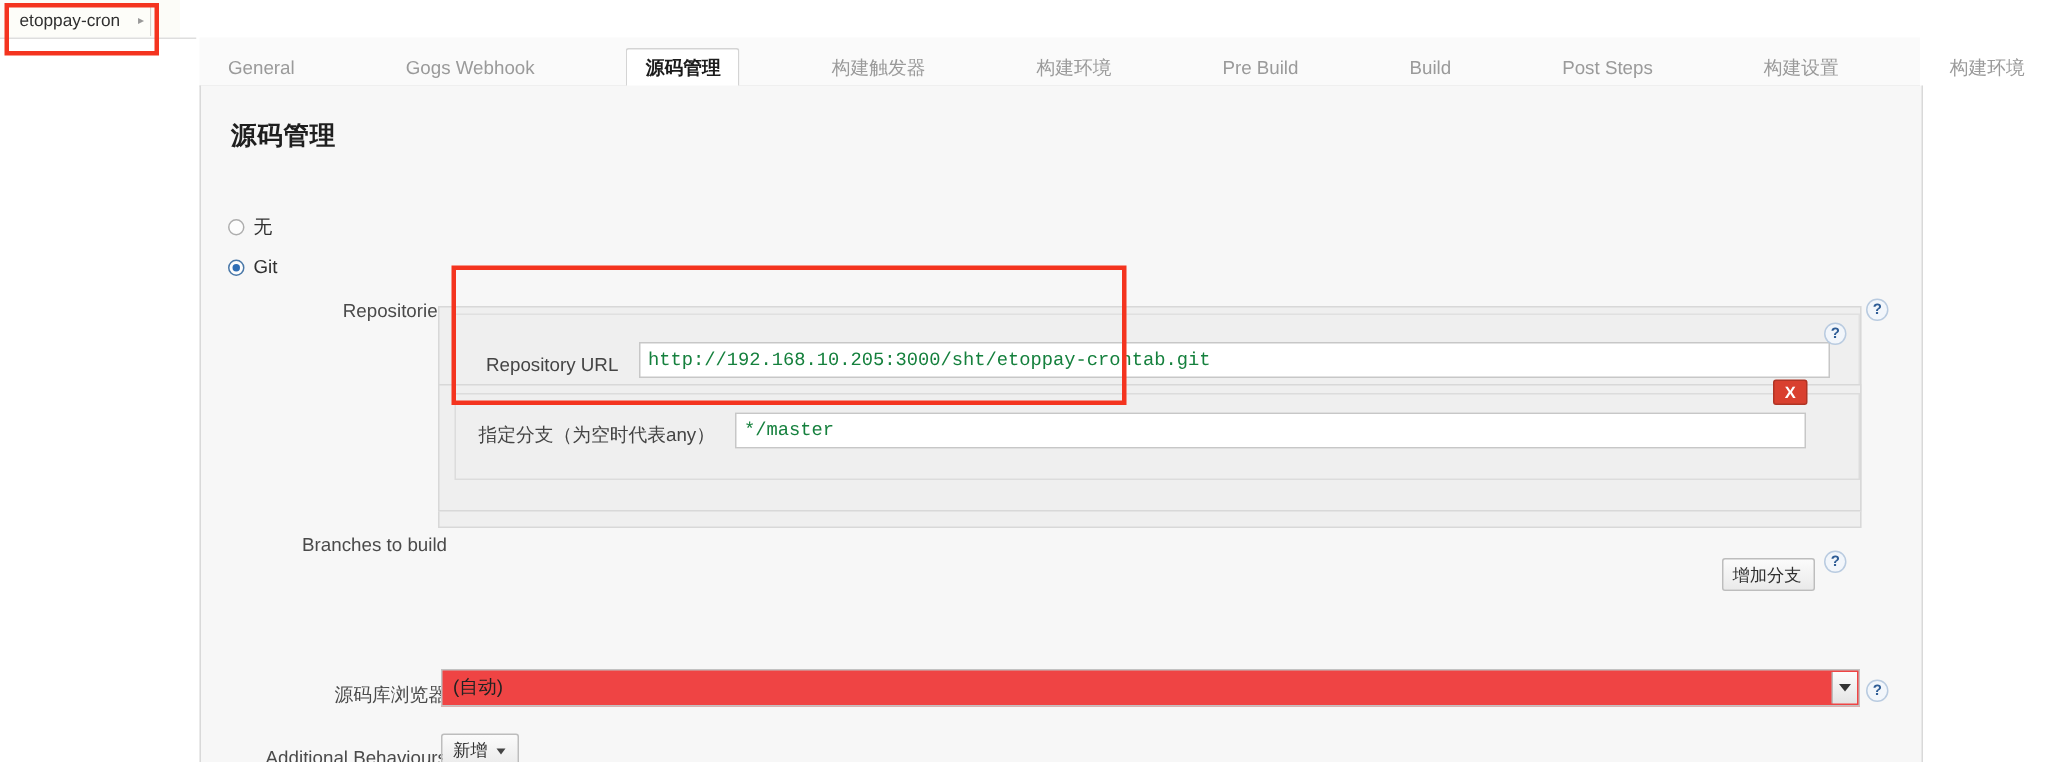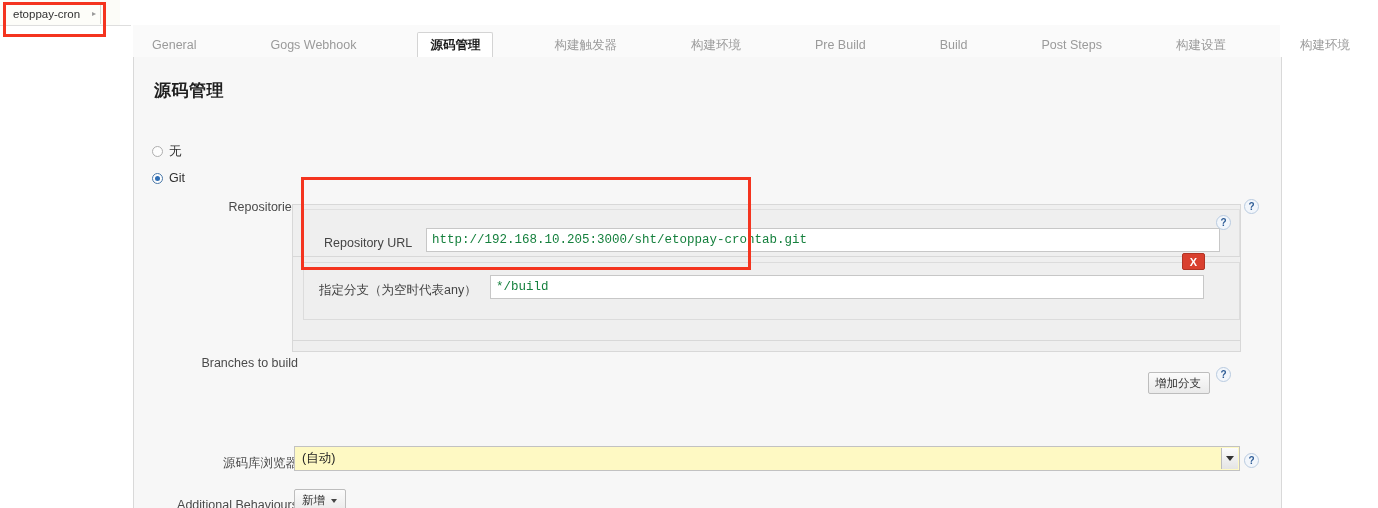--- a/index.html
+++ b/index.html
@@ -315,21 +315,21 @@
     font-weight: bold;
     display: flex;
     align-items: center;
     justify-content: center;
     cursor: pointer;
     box-sizing: border-box;
   }
 
   .big-select {
     position: absolute;
-    background: #fef9c3;
+    background: #ef4444;
     border: 1px solid #c2c2c2;
     box-sizing: border-box;
     display: flex;
     align-items: center;
     font-size: 12.5px;
     color: #222;
     padding-left: 7px;
     cursor: pointer;
   }
   .big-select-arrow {
@@ -416,21 +416,21 @@
       </div>
       <div class="help-icon" style="left:1110px; top:142px;">?</div>
       <div class="help-icon" style="left:1082px; top:158px;">?</div>
 
       <div class="row-label" style="top:299px;">Branches to build</div>
 
       <div class="block" id="branches-block"></div>
 
       <div class="inner-block" id="branch-entry">
         <div class="field-label" style="left:15px; top:19px;">指定分支（为空时代表any）</div>
-        <div class="text-input" style="left:186px; top:12px; width:714px; height:24px;">*/build</div>
+        <div class="text-input" style="left:186px; top:12px; width:714px; height:24px;">*/master</div>
       </div>
 
       <div class="btn-x" style="left:1048px; top:196px; width:23px; height:17px;">X</div>
       <div class="btn" style="left:1014px; top:315px; width:62px; height:22px;">
         <span>增加分支</span>
       </div>
       <div class="help-icon" style="left:1082px; top:310px;">?</div>
 
       <div class="row-label" style="top:398px;">源码库浏览器</div>
       <div class="big-select" style="left:160px; top:389px; width:946px; height:25px;">

